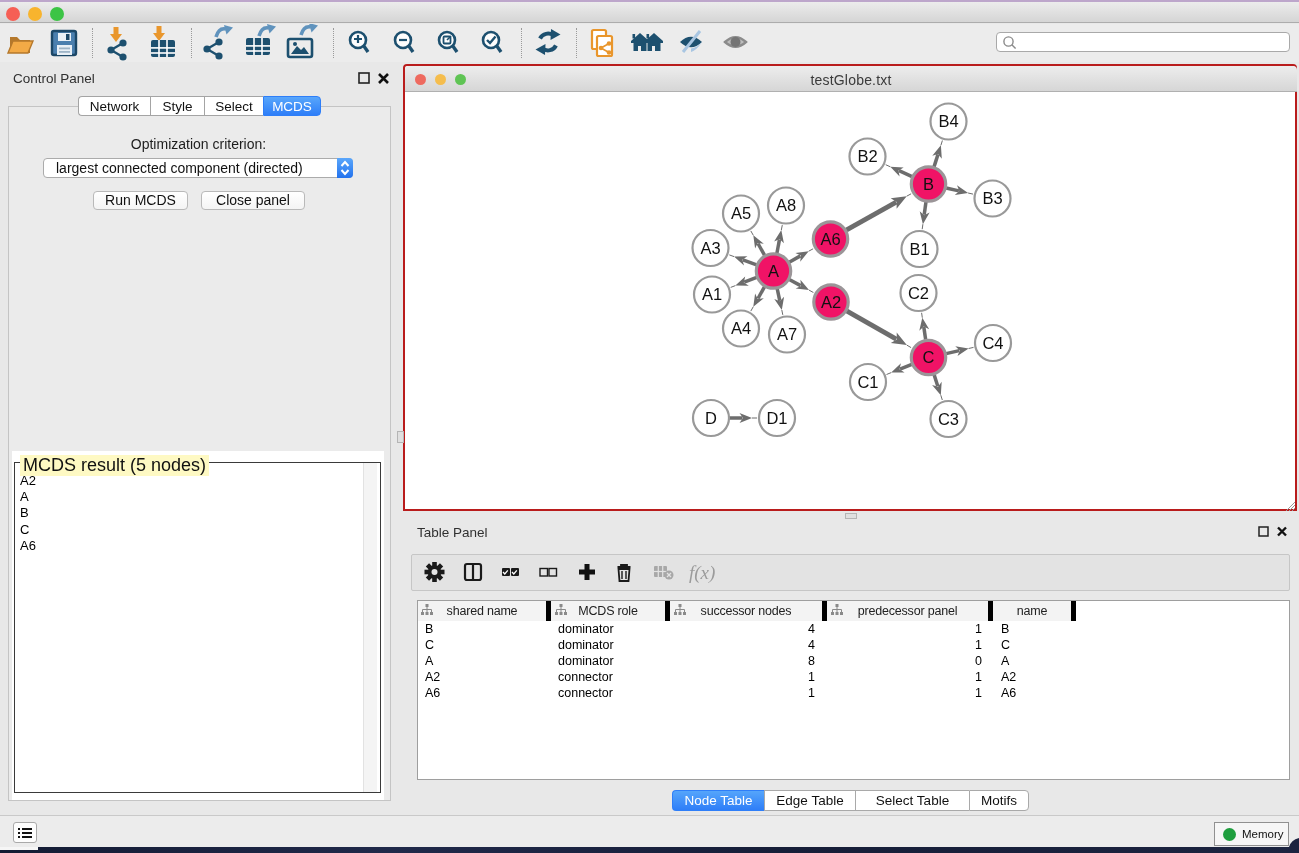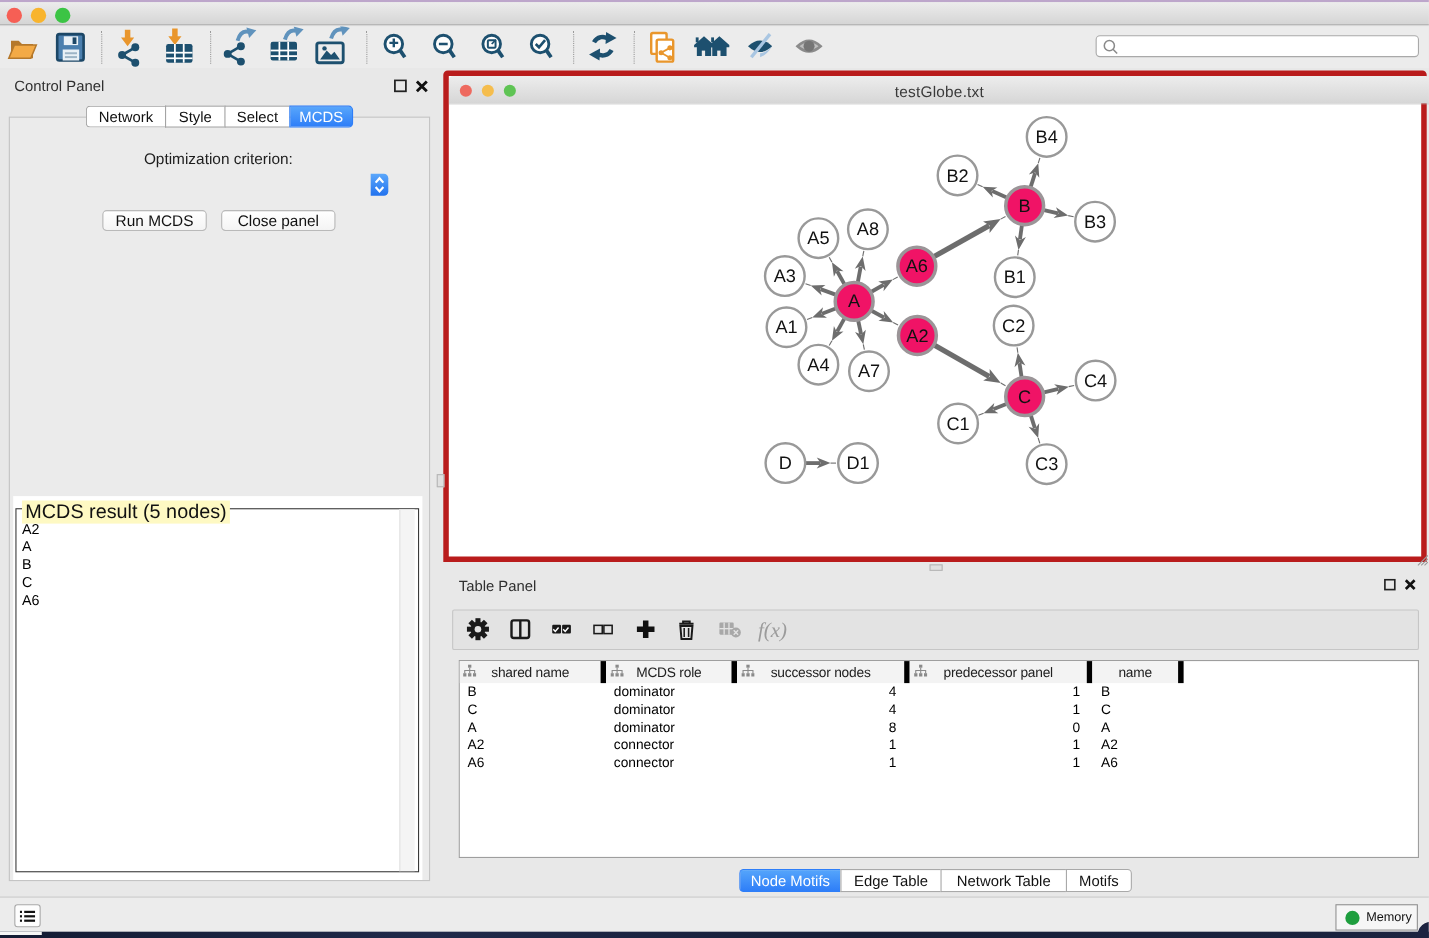--- a/index.html
+++ b/index.html
@@ -33,21 +33,21 @@
  background:linear-gradient(#5ba7fb,#2272ee)}
 .btn{position:absolute;height:19px;background:linear-gradient(#fff,#f4f4f4);
  border:1px solid #b9b9b9;border-radius:4px;font-size:14px;color:#111;
  text-align:center;line-height:16px}
 #resultpanel{left:12px;top:451px;width:372px;height:349px;background:#fff}
 #fieldset{left:14px;top:462px;width:367px;height:331px;border:1px solid #3a3a3a}
 #fieldlabel{left:20px;top:455px;background:#fef9c3;padding:0 3px;font-size:18px;color:#111}
 #mlist{left:20px;top:473px;font-size:13px;line-height:16.2px;color:#000}
 #mscroll{left:363px;top:463px;width:14px;height:329px;background:#f4f4f4;border-left:1px solid #e2e2e2}
 #netwin{left:403px;top:64px;width:894px;height:447px;background:#fff;
- border:5px solid #b91c1c;border-radius:4px 4px 0 0}
+ border:2px solid #b91c1c;border-radius:4px 4px 0 0}
 #nettitle{position:absolute;left:0;top:0;width:892px;height:26px;
  background:linear-gradient(#ededed,#d6d6d6);border-bottom:1px solid #b0b0b0;
  border-radius:4px 4px 0 0}
 #nettext{position:absolute;left:0;top:6px;width:892px;text-align:center;font-size:14px;letter-spacing:0.2px;color:#3a3a3a}
 #tpanel-title{left:417px;top:525px;font-size:13.5px;color:#303030}
 #ttoolbar{left:411px;top:554px;width:879px;height:37px;background:#e3e3e3;
  border:1px solid #c6c6c6;border-radius:2px}
 #ttable{left:417px;top:600px;width:873px;height:180px;background:#fff;
  border:1px solid #9e9e9e}
 .th{position:absolute;top:0;height:20px;background:#f3f3f3;
@@ -177,20 +177,21 @@
       <path d="M21,2 l9,9 M30,2 l-9,9" stroke="#111" stroke-width="2.6"></path>
     </svg>
 <div class="abs" id="cp-box"></div>
 <div class="abs" id="optlabel">Optimization criterion:</div>
 <div class="abs" id="cp-tabs">
 <div class="cptab first" style="width:72px">Network</div>
 <div class="cptab" style="width:54px">Style</div>
 <div class="cptab" style="width:59px">Select</div>
 <div class="cptab last sel" style="width:58px">MCDS</div>
     </div>
+<div class="abs" id="dropdown">largest connected component (directed)</div>
 <div class="abs" id="ddbtn"></div>
 <svg class="abs" style="left:337px;top:158px" width="16" height="20">
       <path d="M4.5,8 L8,4 L11.5,8" stroke="#fff" stroke-width="2" fill="none"></path>
       <path d="M4.5,12 L8,16 L11.5,12" stroke="#fff" stroke-width="2" fill="none"></path>
     </svg>
 <div class="btn" style="left:93px;top:191px;width:95px">Run MCDS</div>
 <div class="btn" style="left:201px;top:191px;width:104px">Close panel</div>
 <div class="abs" id="resultpanel"></div>
 <div class="abs" id="fieldset"></div>
 <div class="abs" id="mscroll"></div>
@@ -419,23 +420,23 @@
 <div class="tcell" style="left:558px;top:669px">connector</div>
 <div class="tcell" style="left:700px;top:669px;width:115px;text-align:right">1</div>
 <div class="tcell" style="left:870px;top:669px;width:112px;text-align:right">1</div>
 <div class="tcell" style="left:1001px;top:669px">A2</div>
 <div class="tcell" style="left:425px;top:685px">A6</div>
 <div class="tcell" style="left:558px;top:685px">connector</div>
 <div class="tcell" style="left:700px;top:685px;width:115px;text-align:right">1</div>
 <div class="tcell" style="left:870px;top:685px;width:112px;text-align:right">1</div>
 <div class="tcell" style="left:1001px;top:685px">A6</div>
 <div class="abs" id="btabs">
-<div class="btab first sel" style="width:92px">Node Motifs</div>
+<div class="btab first sel" style="width:92px">Node Table</div>
 <div class="btab" style="width:91px">Edge Table</div>
-<div class="btab" style="width:114px">Network Table</div>
+<div class="btab" style="width:114px">Select Table</div>
 <div class="btab last" style="width:60px">Motifs</div>
     </div>
     <div class="abs" id="statusbar"></div>
 <div class="abs" id="listbtn"></div>
 <svg class="abs" style="left:18px;top:827px" width="14" height="12">
       <g fill="#111">
         <rect x="0" y="1" width="2" height="2"></rect>
         <rect x="4" y="1" width="10" height="2"></rect>
         <rect x="0" y="5" width="2" height="2"></rect>
         <rect x="4" y="5" width="10" height="2"></rect>

